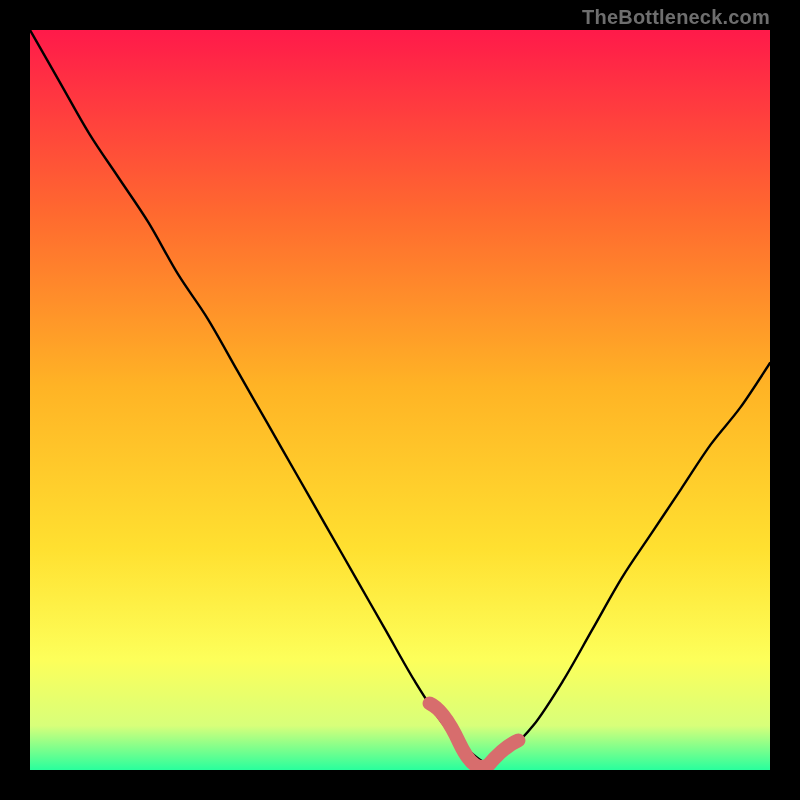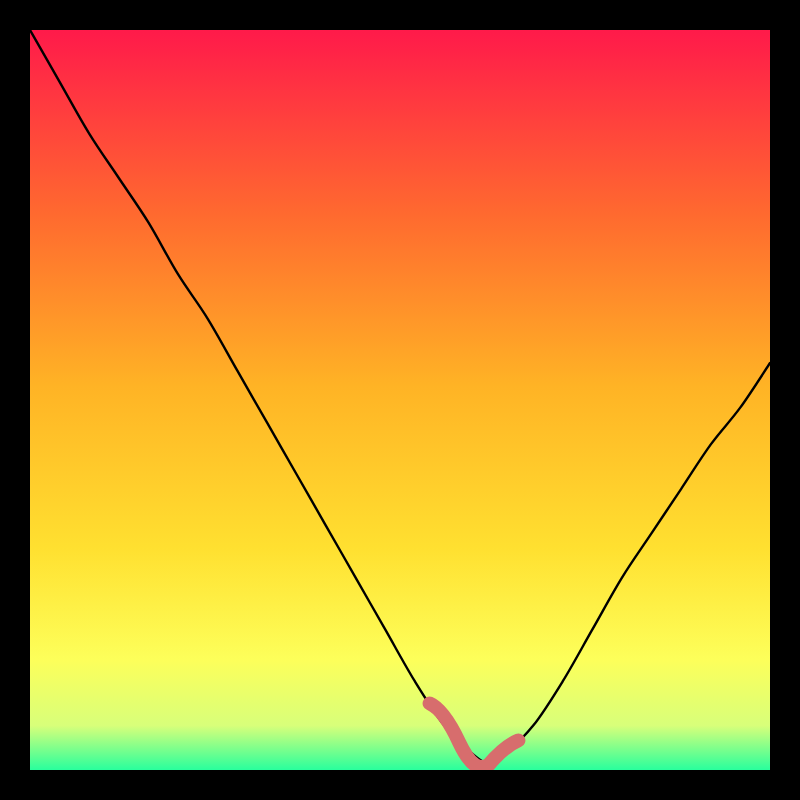--- a/index.html
+++ b/index.html
@@ -43,20 +43,21 @@
     position: absolute;
     left: 0;
     top: 0;
   }
 </style>
 </head>
 <body>
 
 <div class="chart-container">
 
+  <div class="watermark">TheBottleneck.com</div>
 
   <div class="plot-area">
 
     <svg class="bg-gradient" width="740" height="740" viewBox="0 0 740 740">
       <defs>
         <linearGradient id="bgGrad" x1="0" y1="0" x2="0" y2="1">
           <stop offset="0" stop-color="#ff1a4a"></stop>
           <stop offset="0.25" stop-color="#ff6a2f"></stop>
           <stop offset="0.48" stop-color="#ffb325"></stop>
           <stop offset="0.70" stop-color="#ffe030"></stop>

